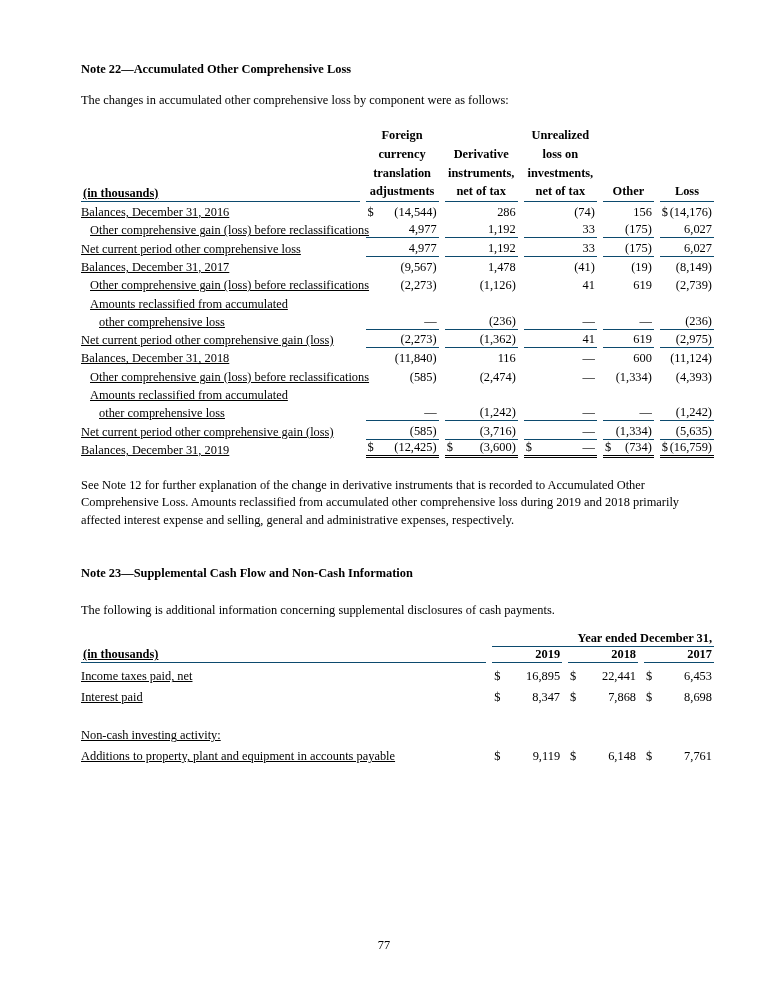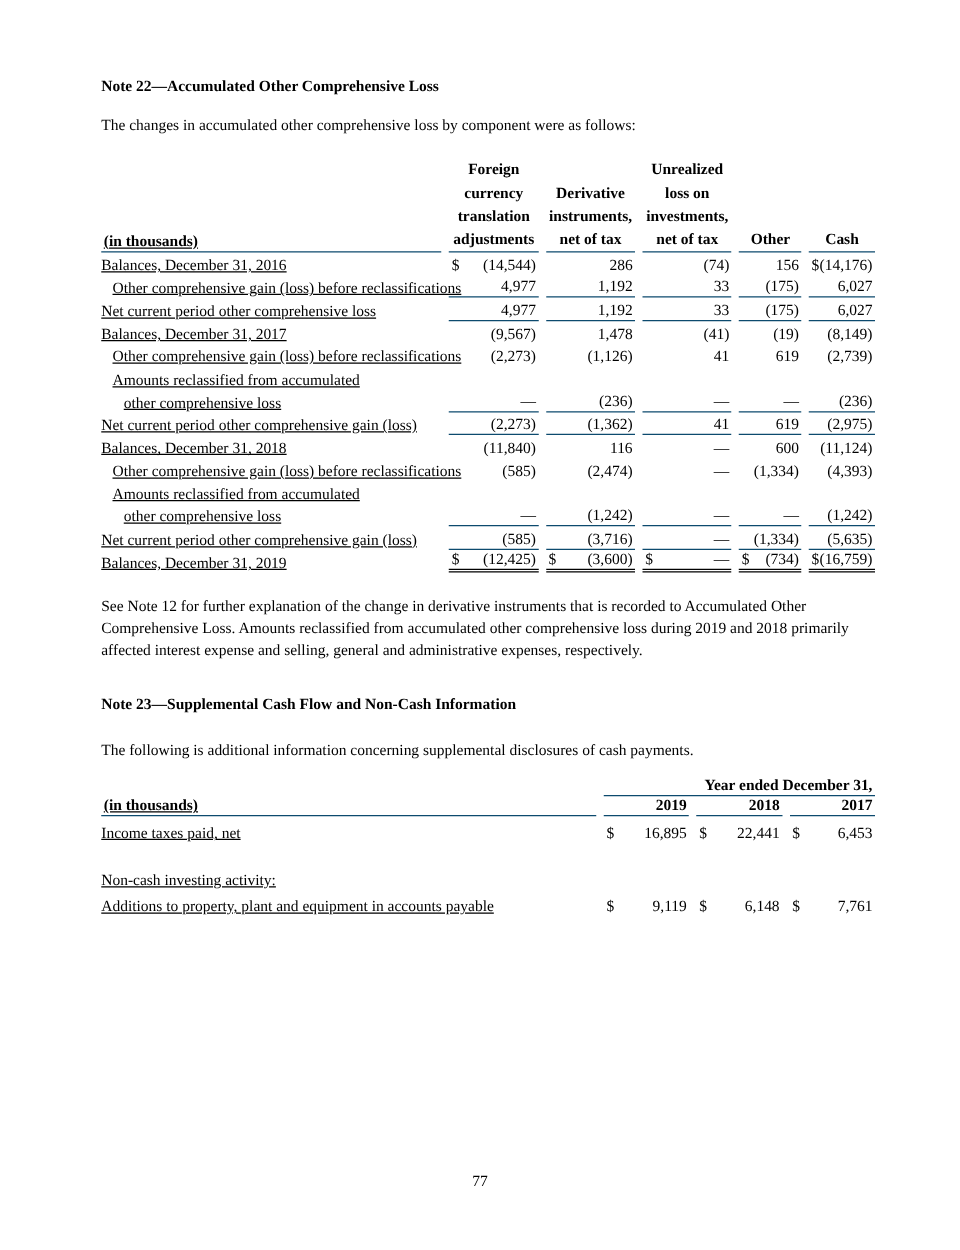--- a/index.html
+++ b/index.html
@@ -2,27 +2,27 @@
 <html><head>
 <meta charset="utf-8">
 <style>
   * { margin:0; padding:0; box-sizing:border-box; }
   html,body { background:#fff; }
   .page {
     position:relative;
     width:768px; height:1000px;
     font-family:"Liberation Serif", serif;
     font-size:12.4px; color:#000;
-    padding:62px 68px 0 81px;
+    padding:62px 54px 0 81px;
     overflow:hidden;
     background:#fff;
   }
   .h { font-weight:bold; font-size:12.4px; }
   .para { margin-top:15px; line-height:1.4; }
-  .mt-sec { margin-top:27px; }
+  .mt-sec { margin-top:37px; }
   table { border-collapse:collapse; width:100%; table-layout:fixed; font-size:12.4px; }
   .t1 { margin-top:17px; }
   .t2 { margin-top:12px; }
   th, td { padding:0; vertical-align:bottom; font-weight:normal; text-align:left; }
   .t1 td { height:18.3px; }
   .t2 td { height:21px;margin-top:44px; }
   .bold { font-weight:bold; }
   .center { text-align:right; }
   .cw { padding:0 2px; }
   td.num .cw, th.yr .cw { min-height:1px; }
@@ -82,21 +82,21 @@
               <div class="hl">net of tax</div>
             </div>
           </th>
         <th class="colh">
             <div class="cw u-single">
               <div class="hl">Other</div>
             </div>
           </th>
         <th class="colh">
             <div class="cw u-single">
-              <div class="hl">Cash</div>
+              <div class="hl">Loss</div>
             </div>
           </th>
       </tr>
     </thead>
     <tbody>
         <tr>
           <td class="lbl ind0">Balances, December 31, 2016</td>
           <td class="num">
             <div class="cw">
               <span class="d">$</span>
@@ -580,20 +580,41 @@
             </div>
           </td>
           <td class="num">
             <div class="cw">
               <span class="d">$</span>
               <span class="v">6,453</span>
             </div>
           </td>
         </tr>
         <tr>
+          <td class="lbl ind0">Interest paid</td>
+          <td class="num">
+            <div class="cw">
+              <span class="d">$</span>
+              <span class="v">8,347</span>
+            </div>
+          </td>
+          <td class="num">
+            <div class="cw">
+              <span class="d">$</span>
+              <span class="v">7,868</span>
+            </div>
+          </td>
+          <td class="num">
+            <div class="cw">
+              <span class="d">$</span>
+              <span class="v">8,698</span>
+            </div>
+          </td>
+        </tr>
+        <tr>
           <td class="spacer" colspan="4"></td>
         </tr>
         <tr>
           <td class="lbl ind0">Non-cash investing activity:</td>
           <td class="num">
             <div class="cw"></div>
           </td>
           <td class="num">
             <div class="cw"></div>
           </td>

